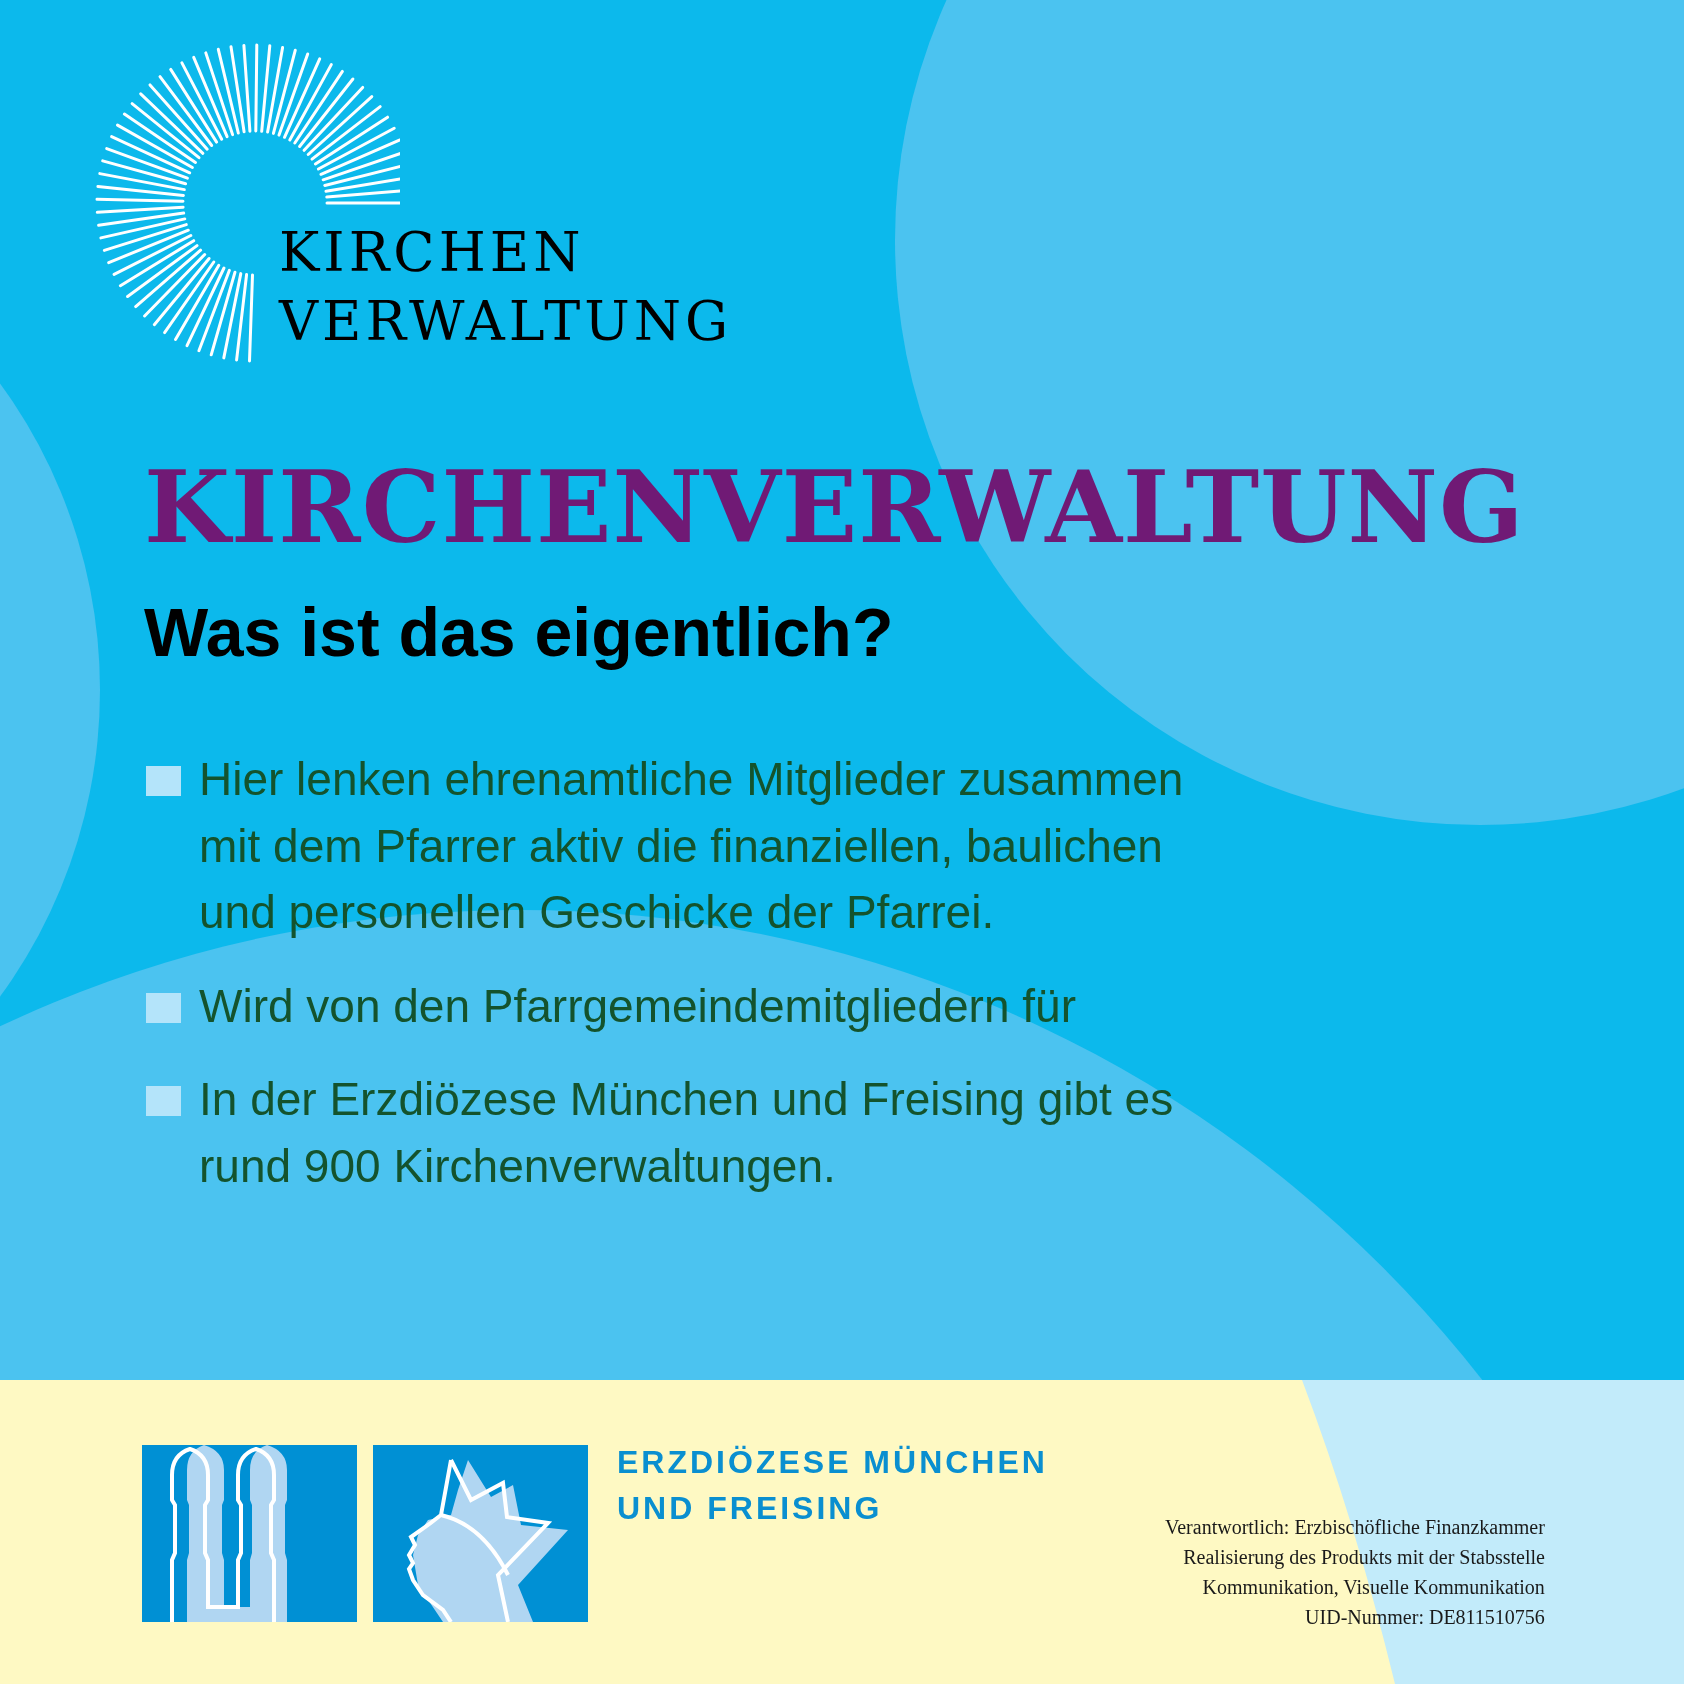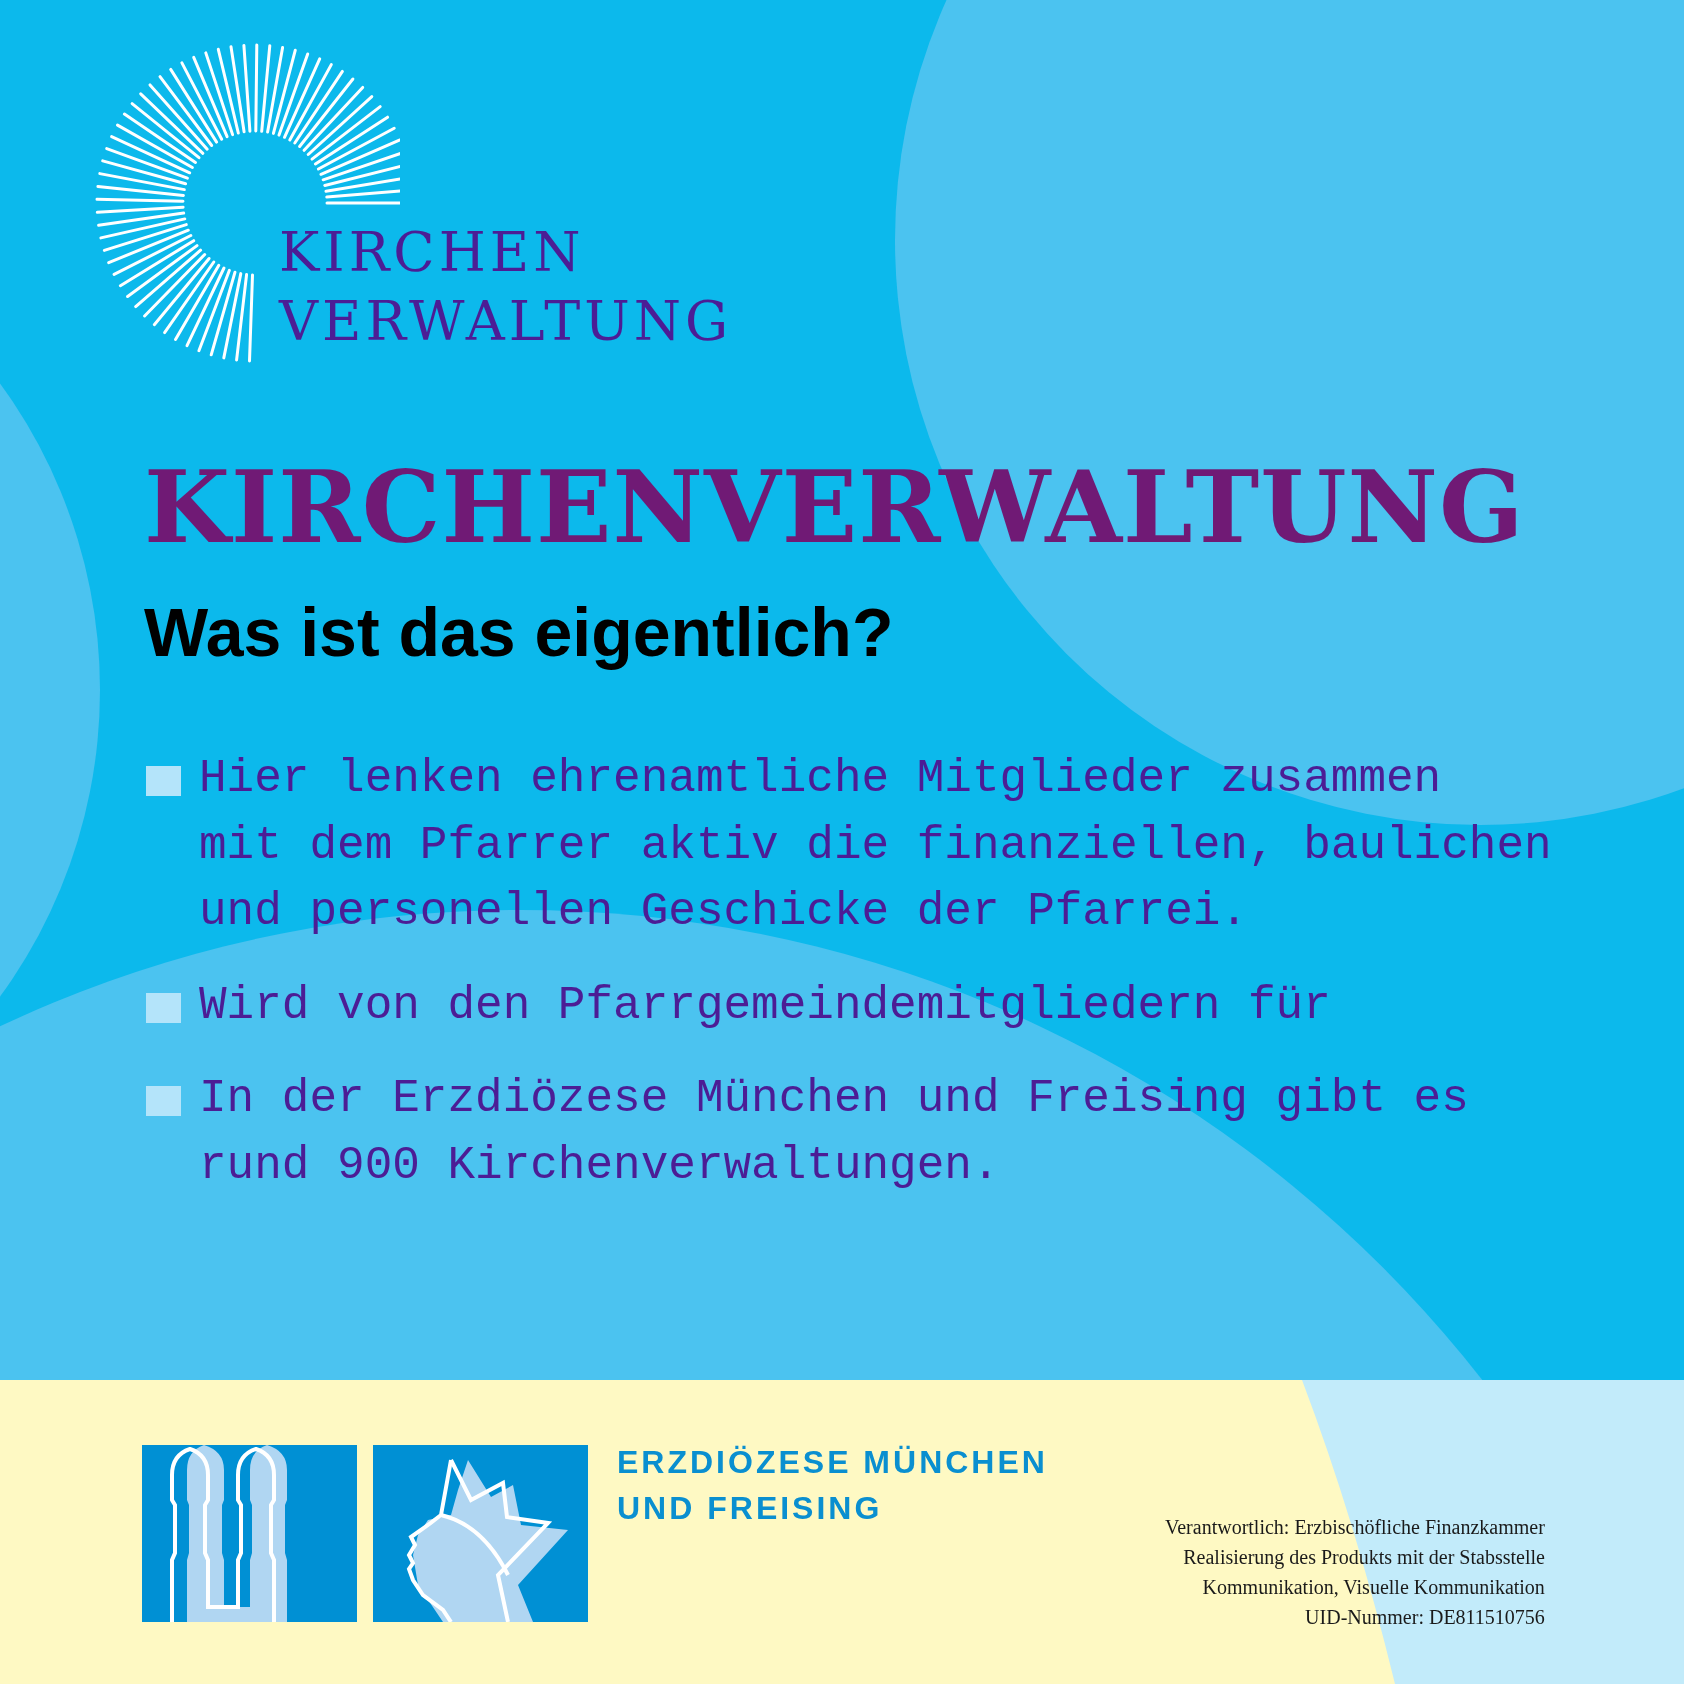--- a/index.html
+++ b/index.html
@@ -2,28 +2,28 @@
 <html><head>
   <meta charset="utf-8">
   <style>
     html, body { margin: 0; padding: 0; }
     body { width: 1684px; height: 1684px; overflow: hidden; position: relative; background: #0cb9ec; }
     .canvas { position: absolute; left: 0; top: 0; width: 1684px; height: 1684px; overflow: hidden; background: #0cb9ec; }
     .bg-shapes { position: absolute; left: 0; top: 0; width: 1684px; height: 1684px; }
 
     .logo { position: absolute; left: 0; top: 0; width: 760px; height: 380px; }
     .logo-ray-svg { position: absolute; left: 0; top: 0; }
-    .logo-text { position: absolute; left: 279px; top: 218px; font-family: "DejaVu Serif", serif; color: #4c1d95; font-size: 54px; line-height: 69px; letter-spacing: 4px; font-weight: normal; }
+    .logo-text { position: absolute; left: 279px; top: 218px; font-family: "DejaVu Serif", serif; color: #000000; font-size: 54px; line-height: 69px; letter-spacing: 4px; font-weight: normal; }
     .logo-text div { white-space: nowrap; }
 
     .headline { position: absolute; left: 144px; top: 452px; font-family: "DejaVu Serif", serif; font-weight: bold; color: #701a75; font-size: 99px; line-height: 110px; letter-spacing: 1px; white-space: nowrap; }
     .subtitle { position: absolute; left: 144px; top: 592px; font-family: "Liberation Sans", sans-serif; font-weight: bold; color: #000000; font-size: 68px; line-height: 80px; white-space: nowrap; }
 
     .bullets { position: absolute; left: 146px; top: 746px; width: 1260px; margin: 0; padding: 0; list-style: none; }
-    .bullet { position: relative; padding-left: 53px; font-family: Liberation Mono, monospace; color: #4c1d95; font-size: 46px; line-height: 66.5px; margin-bottom: 27px; }
+    .bullet { position: relative; padding-left: 53px; font-family: Liberation Sans, sans-serif; color: #14532d; font-size: 46px; line-height: 66.5px; margin-bottom: 27px; }
     .bullet-square { position: absolute; left: 0; top: 20px; width: 35px; height: 30px; background: #b4e4fa; }
     .bullet-line { display: block; white-space: nowrap; }
 
     .footer { position: absolute; left: 0; top: 1380px; width: 1684px; height: 304px; background: #fef9c3; overflow: hidden; }
     .footer-shade { position: absolute; left: 0; top: 0; }
     .crest { position: absolute; top: 65px; width: 215px; height: 177px; background: #0090d4; }
     .crest-left { left: 142px; }
     .crest-right { left: 373px; }
     .crest svg { position: absolute; left: 0; top: 0; }
     .org-name { position: absolute; left: 617px; top: 59px; font-family: "Liberation Sans", sans-serif; font-weight: bold; color: #0a8fd0; font-size: 32px; line-height: 46px; letter-spacing: 3px; }

